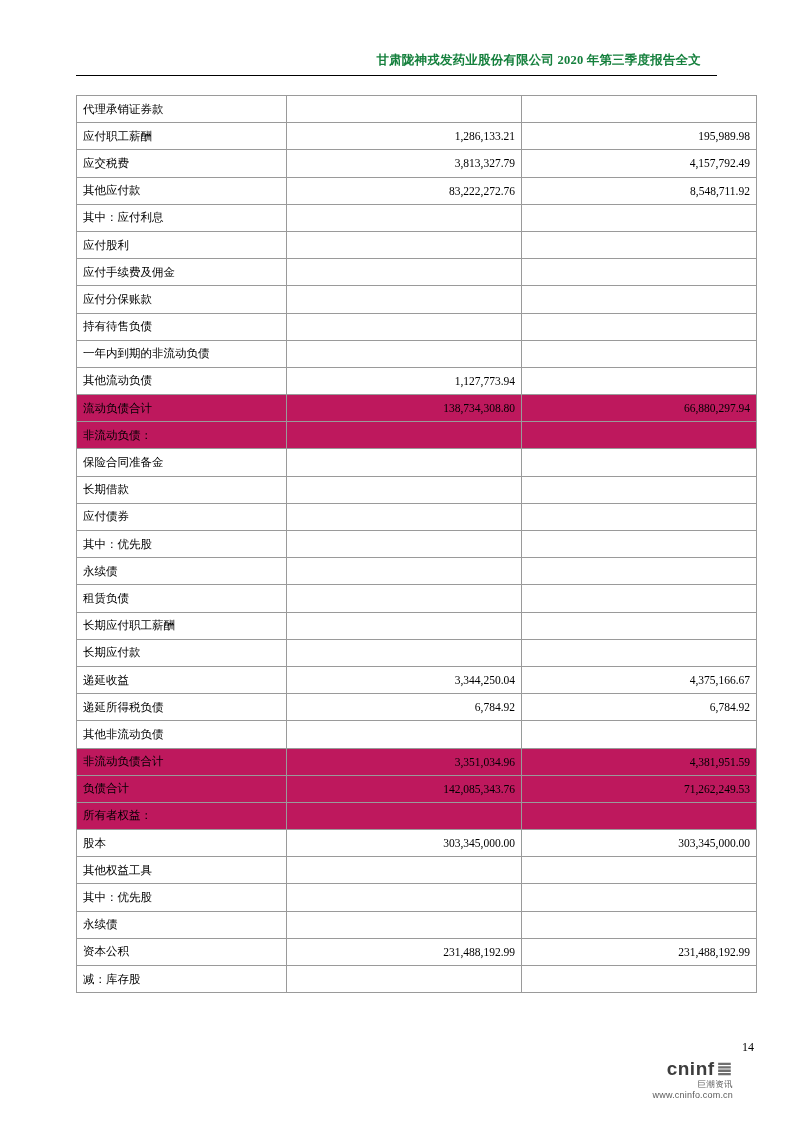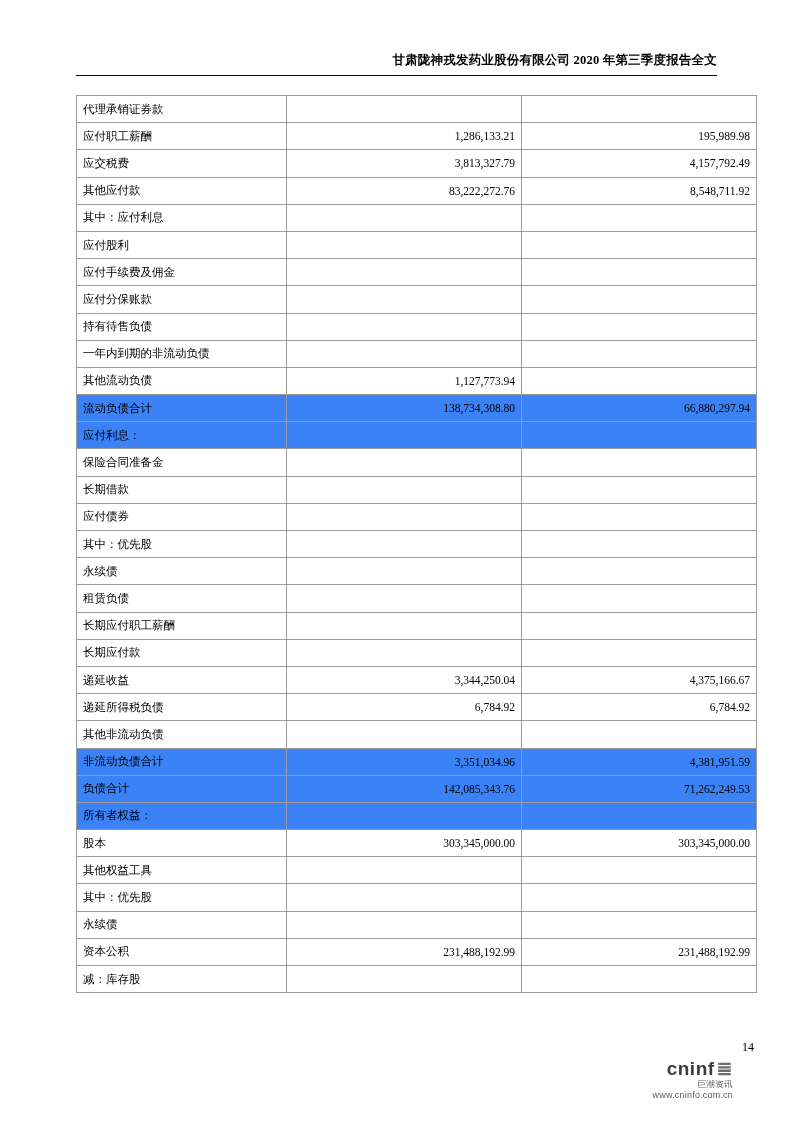--- a/index.html
+++ b/index.html
@@ -11,27 +11,27 @@
     position: relative;
     width: 793px;
     height: 1122px;
     background: #ffffff;
     font-family: "Liberation Serif", "DejaVu Serif", serif;
     overflow: hidden;
   }
   .header {
     position: absolute;
     top: 52px;
-    left: 76px;
+    left: 60px;
     width: 641px;
     text-align: right;
     font-family: "Liberation Serif", "DejaVu Serif", serif;
     font-size: 12.5px;
     font-weight: bold;
-    color: #000000;
+    color: #15803d;
     letter-spacing: 0.2px;
   }
   .header-rule {
     position: absolute;
     top: 75px;
     left: 76px;
     width: 641px;
     height: 1px;
     background: #000;
   }
@@ -57,21 +57,21 @@
   }
   td.label {
     width: 197px;
   }
   td.num {
     width: 222px;
     text-align: right;
     font-size: 11.5px;
   }
   .shade td {
-    background: #3b82f6;
+    background: #be185d;
   }
   .ind0 { padding-left: 6px; }
   .ind1 { padding-left: 24px; }
   .ind2 { padding-left: 42px; }
   .ind3 { padding-left: 60px; }
   .page-number {
     position: absolute;
     top: 1040px;
     left: 0;
     width: 717px;
@@ -178,21 +178,21 @@
             <td class="label ind1">其他流动负债</td>
             <td class="num">1,127,773.94</td>
             <td class="num"></td>
           </tr>
           <tr class="shade">
             <td class="label ind0">流动负债合计</td>
             <td class="num">138,734,308.80</td>
             <td class="num">66,880,297.94</td>
           </tr>
           <tr class="shade">
-            <td class="label ind0">应付利息：</td>
+            <td class="label ind0">非流动负债：</td>
             <td class="num"></td>
             <td class="num"></td>
           </tr>
           <tr>
             <td class="label ind1">保险合同准备金</td>
             <td class="num"></td>
             <td class="num"></td>
           </tr>
           <tr>
             <td class="label ind1">长期借款</td>

